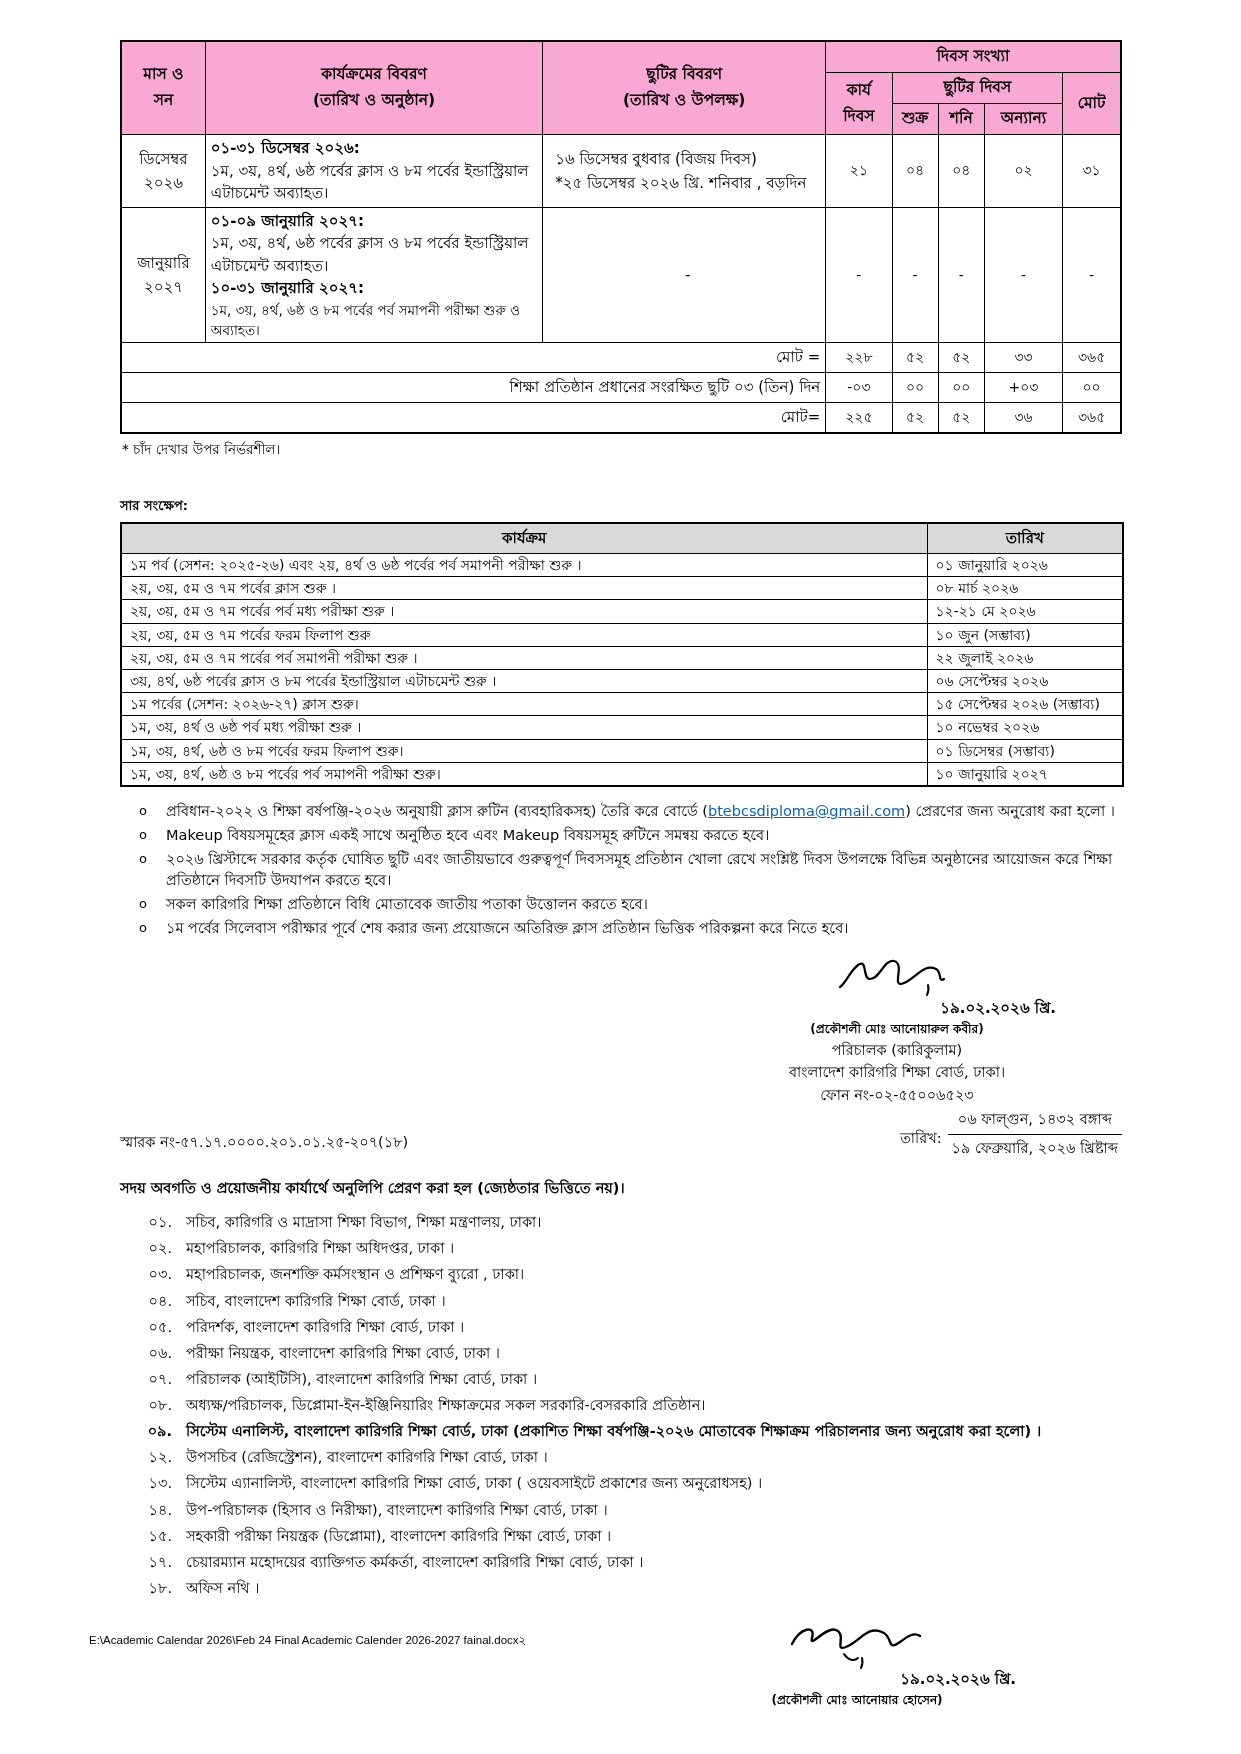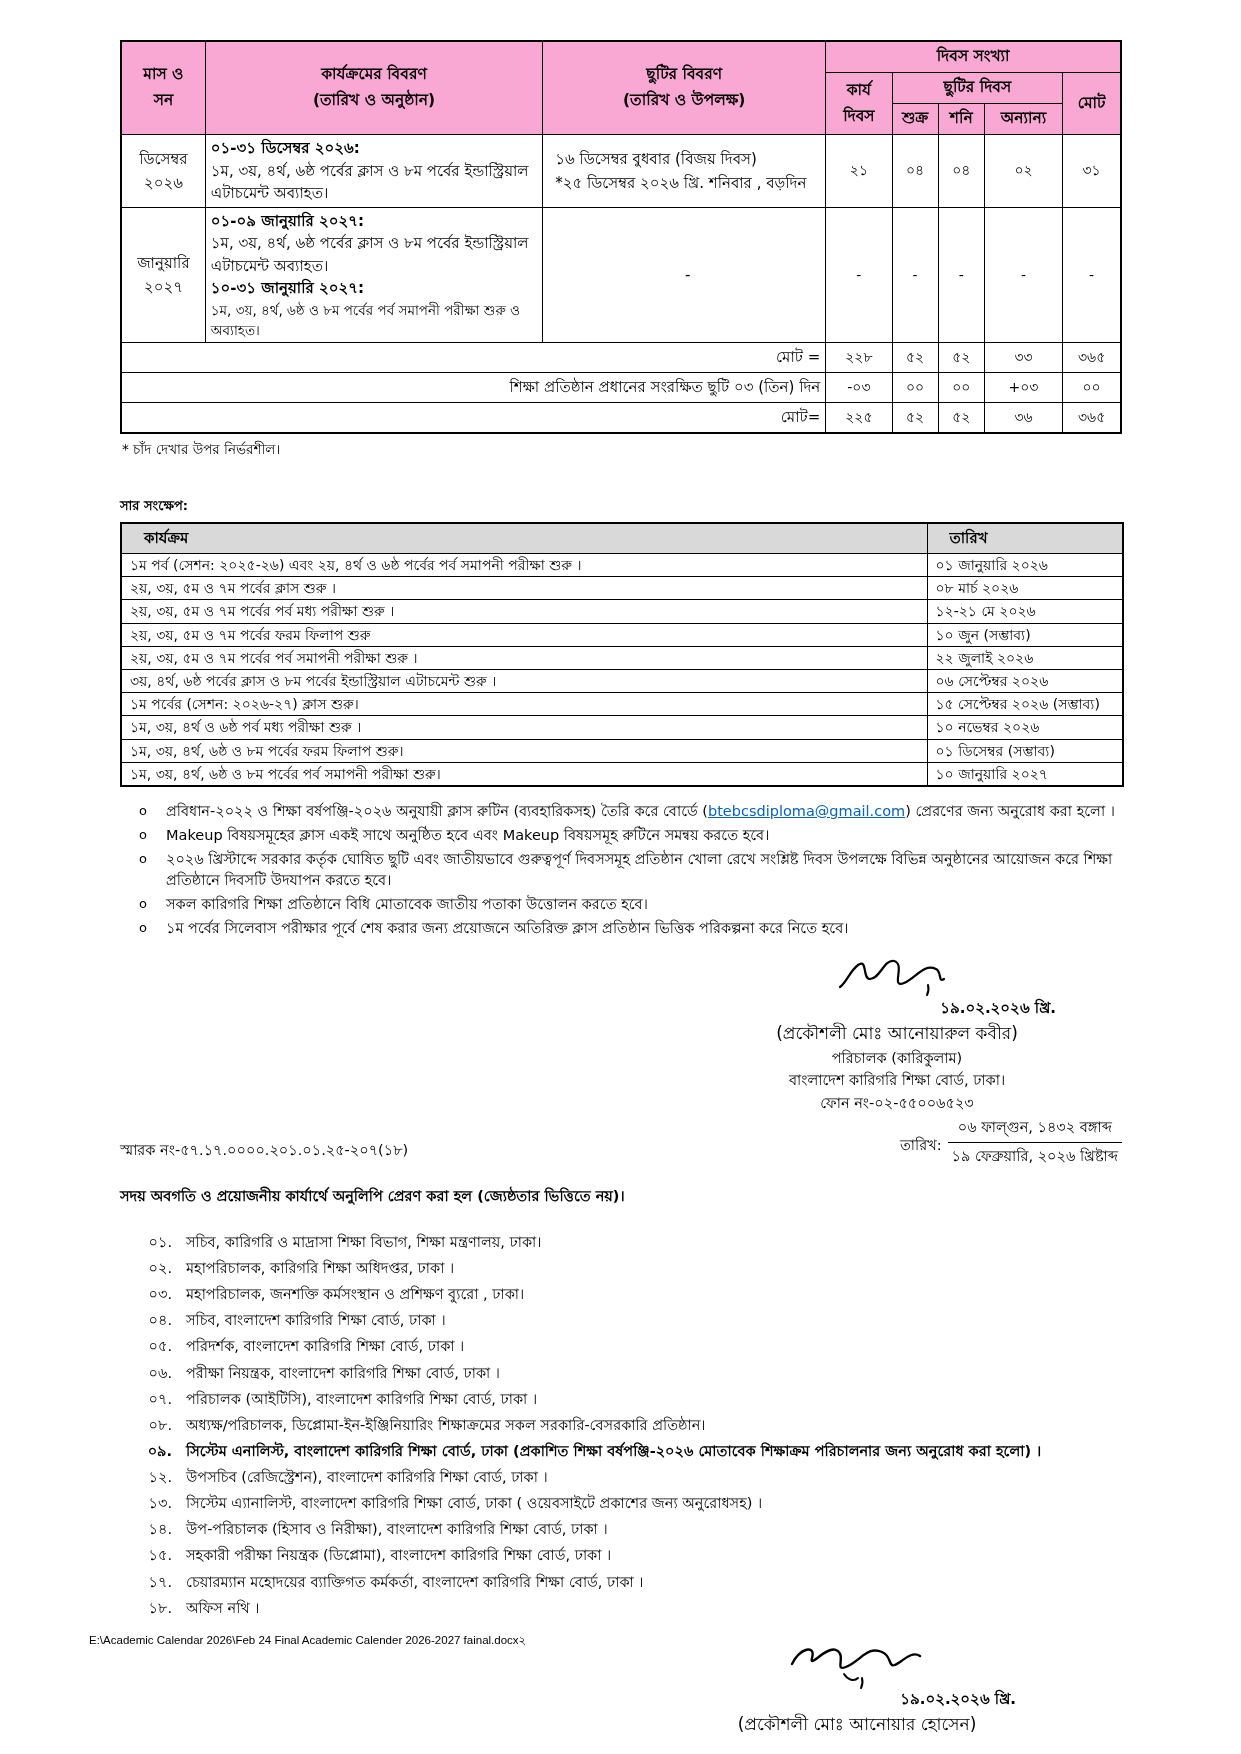--- a/index.html
+++ b/index.html
@@ -20,46 +20,46 @@
   .cal-table td.hol-cell { text-align:left; line-height:1.6; padding-left:12px; }
   .cal-table td.hol-center { text-align:center; }
   .b { font-weight:bold; }
   .blockline { display:block; }
   .tot-label { text-align:right; padding-right:8px; font-size:15px; }
   tr.tot td { height:24px; }
   .cal-note { font-size:13.5px; margin-top:5px; margin-left:2px; }
   
   .sum-head { font-weight:bold; font-size:13px; margin-top:34px; margin-bottom:5px; }
   .sum-table { border:2px solid #000; font-size:14px; }
-  .sum-table th { background:#d9d9d9; font-weight:bold; font-size:15px; border:1px solid #000; padding:2px 22px; text-align:left; }
+  .sum-table th { background:#d9d9d9; font-weight:bold; font-size:15px; border:1px solid #000; padding:2px 22px; text-align:center; }
   .sum-table td { border:1px solid #000; padding:2px 8px; height:21px; line-height:1.3; }
   
   .bullets { margin-top:14px; }
   .bullet { display:flex; margin-bottom:3px; line-height:1.45; font-size:14.5px; }
   .bullet .mark { width:46px; flex:0 0 46px; text-align:center; font-size:13px; padding-top:1px; }
   .bullet .btxt { flex:1; }
   a.mail { color:#0563c1; text-decoration:underline; }
   
   .sigblock { width:330px; text-align:center; font-size:14.5px; line-height:1.55; }
   .sig1 { margin:10px 60px 0 auto; }
   .sig2 { margin:16px 100px 0 auto; }
   .sig-svg { display:block; margin:0 auto -4px auto; }
   .sig-date { text-align:right; font-weight:bold; padding-right:6px; font-size:15px; }
-  .sig-name { font-weight:normal; font-size:17px; }
+  .sig-name { font-weight:bold; font-size:12px; }
   
   .memo-row { display:flex; justify-content:space-between; align-items:flex-end; margin-top:2px; }
   .memo-no { font-size:14.5px; padding-bottom:6px; }
   .date-block { display:flex; align-items:center; font-size:14.5px; }
   .date-label { margin-right:6px; padding-top:8px; }
   .date-stack { display:inline-block; text-align:center; }
   .date-stack .d1 { display:block; border-bottom:1.5px solid #000; padding:0 4px 2px 4px; }
   .date-stack .d2 { display:block; padding:2px 4px 0 4px; }
   
   .dist-head { font-weight:bold; font-size:14.5px; margin-top:16px; }
-  .dist-list { margin-top:24px; }
+  .dist-list { margin-top:12px; }
   .dist-item { display:flex; line-height:1.32; margin-bottom:7px; font-size:14.5px; }
   .dist-item .dnum { width:66px; flex:0 0 66px; text-align:right; padding-right:14px; }
   .dist-item.bold-item { font-weight:bold; }
   
   .footer-path { position:absolute; left:89px; top:1632px; font-size:11.5px; font-family:"Liberation Sans",sans-serif; }
 </style>
 </head>
 <body>
 
 <div class="page">

